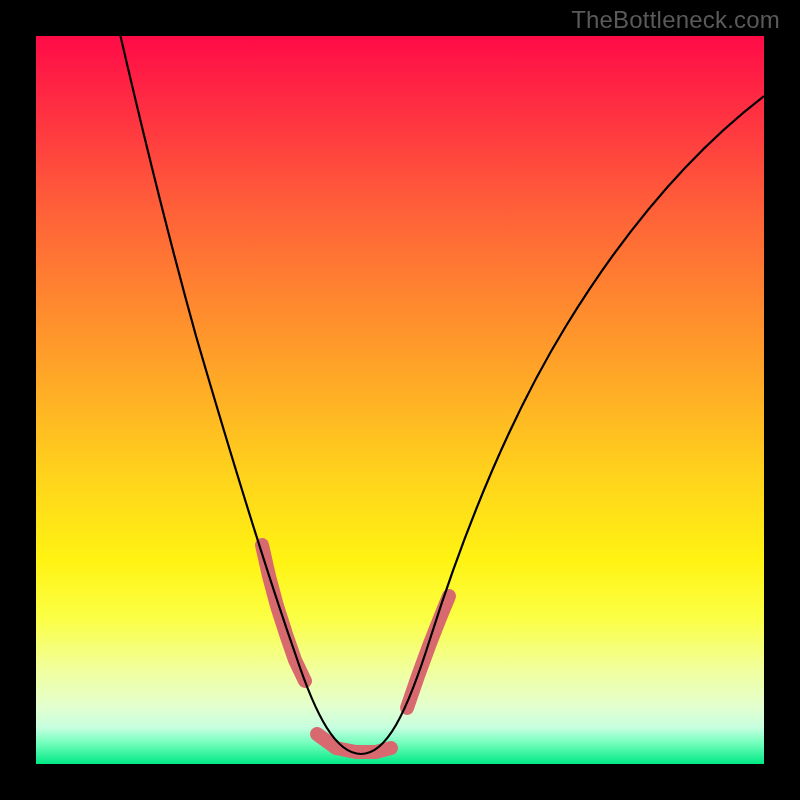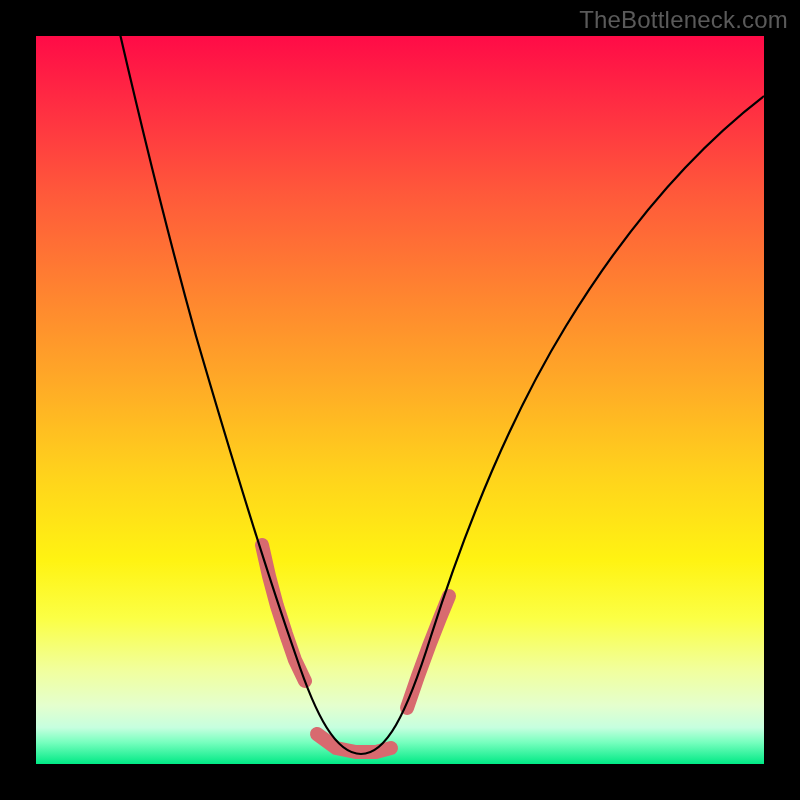--- a/index.html
+++ b/index.html
@@ -36,21 +36,21 @@
       #fbff45 80%,
       #f1ff9c 87%,
       #e4ffce 92%,
       #c6ffdf 95%,
       #78ffbf 97%,
       #00e985 100%);
   }
   .watermark {
     position: absolute;
     top: 6px;
-    right: 12px;
+    right: 20px;
     color: #5a5a5a;
     font-size: 24px;
     letter-spacing: 0.2px;
     user-select: none;
   }
   svg.curve {
     position: absolute;
     left: 0;
     top: 0;
     width: 728px;

